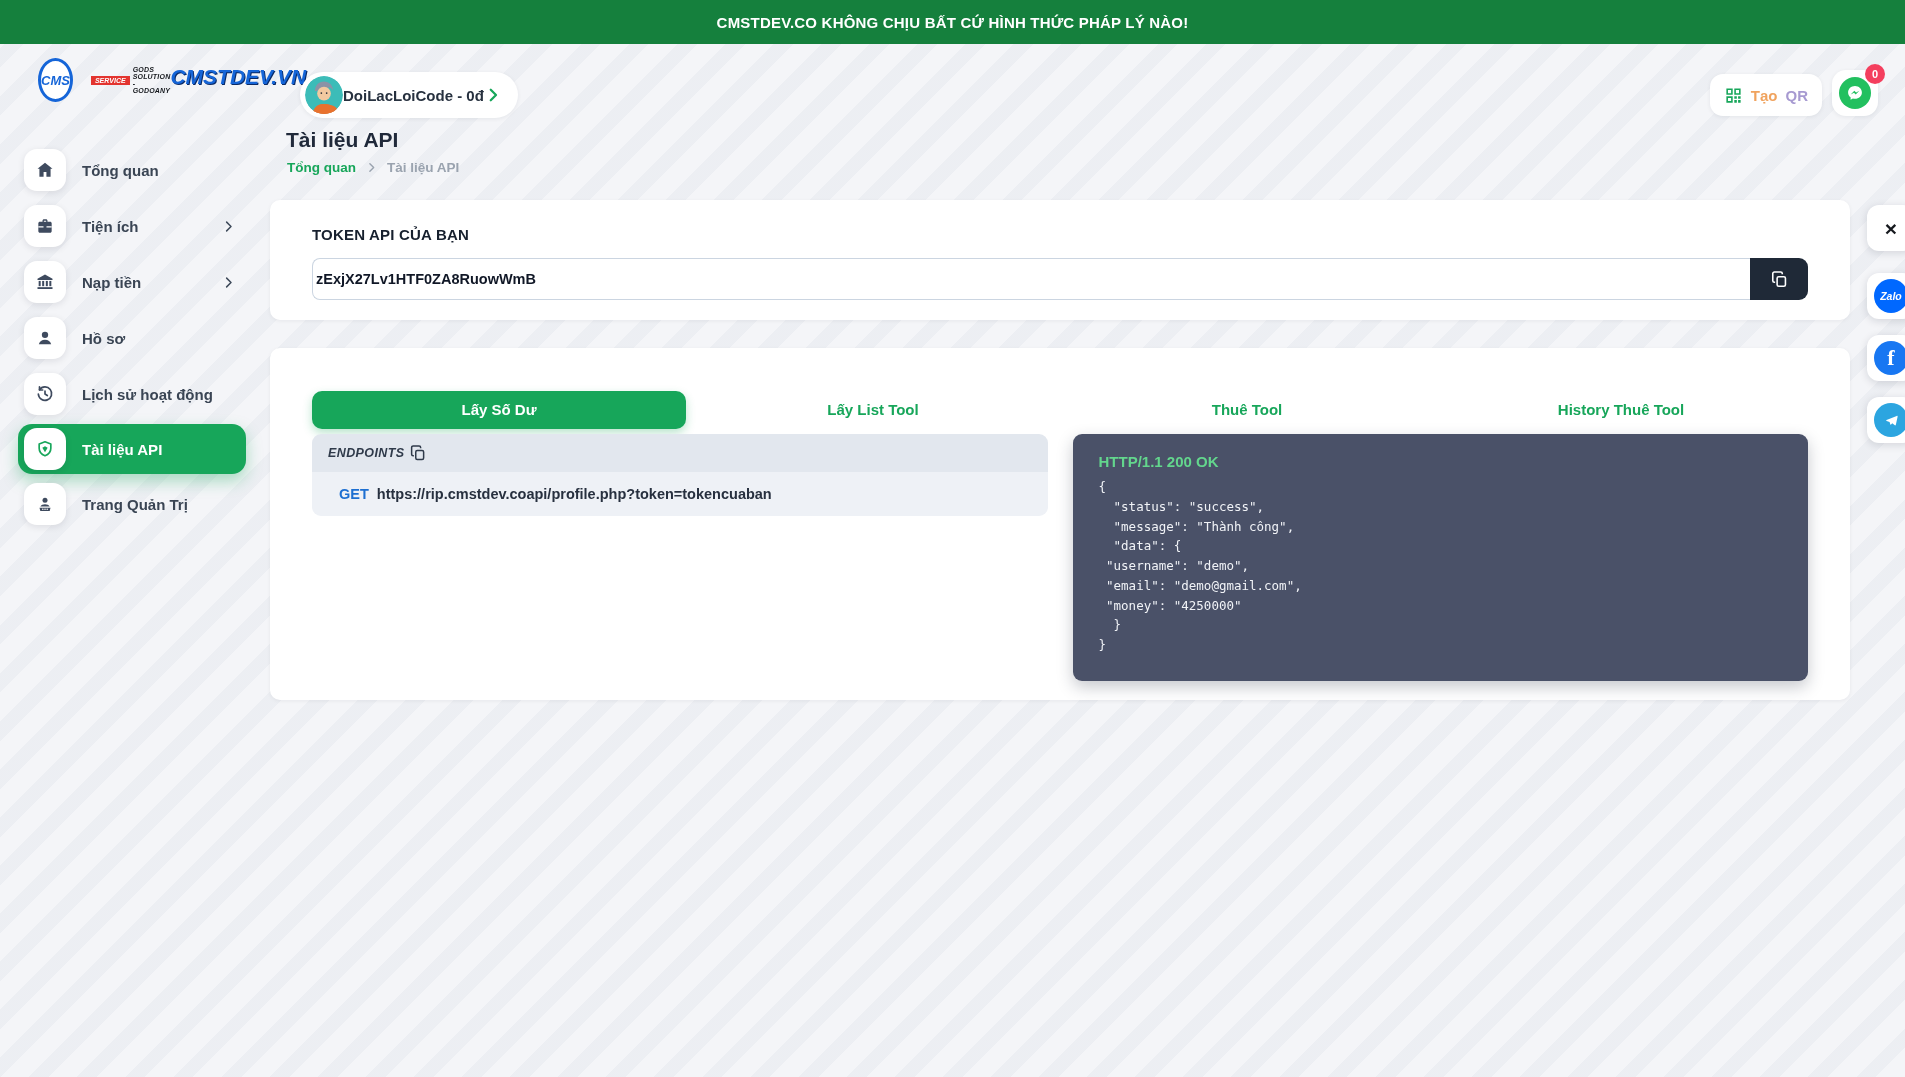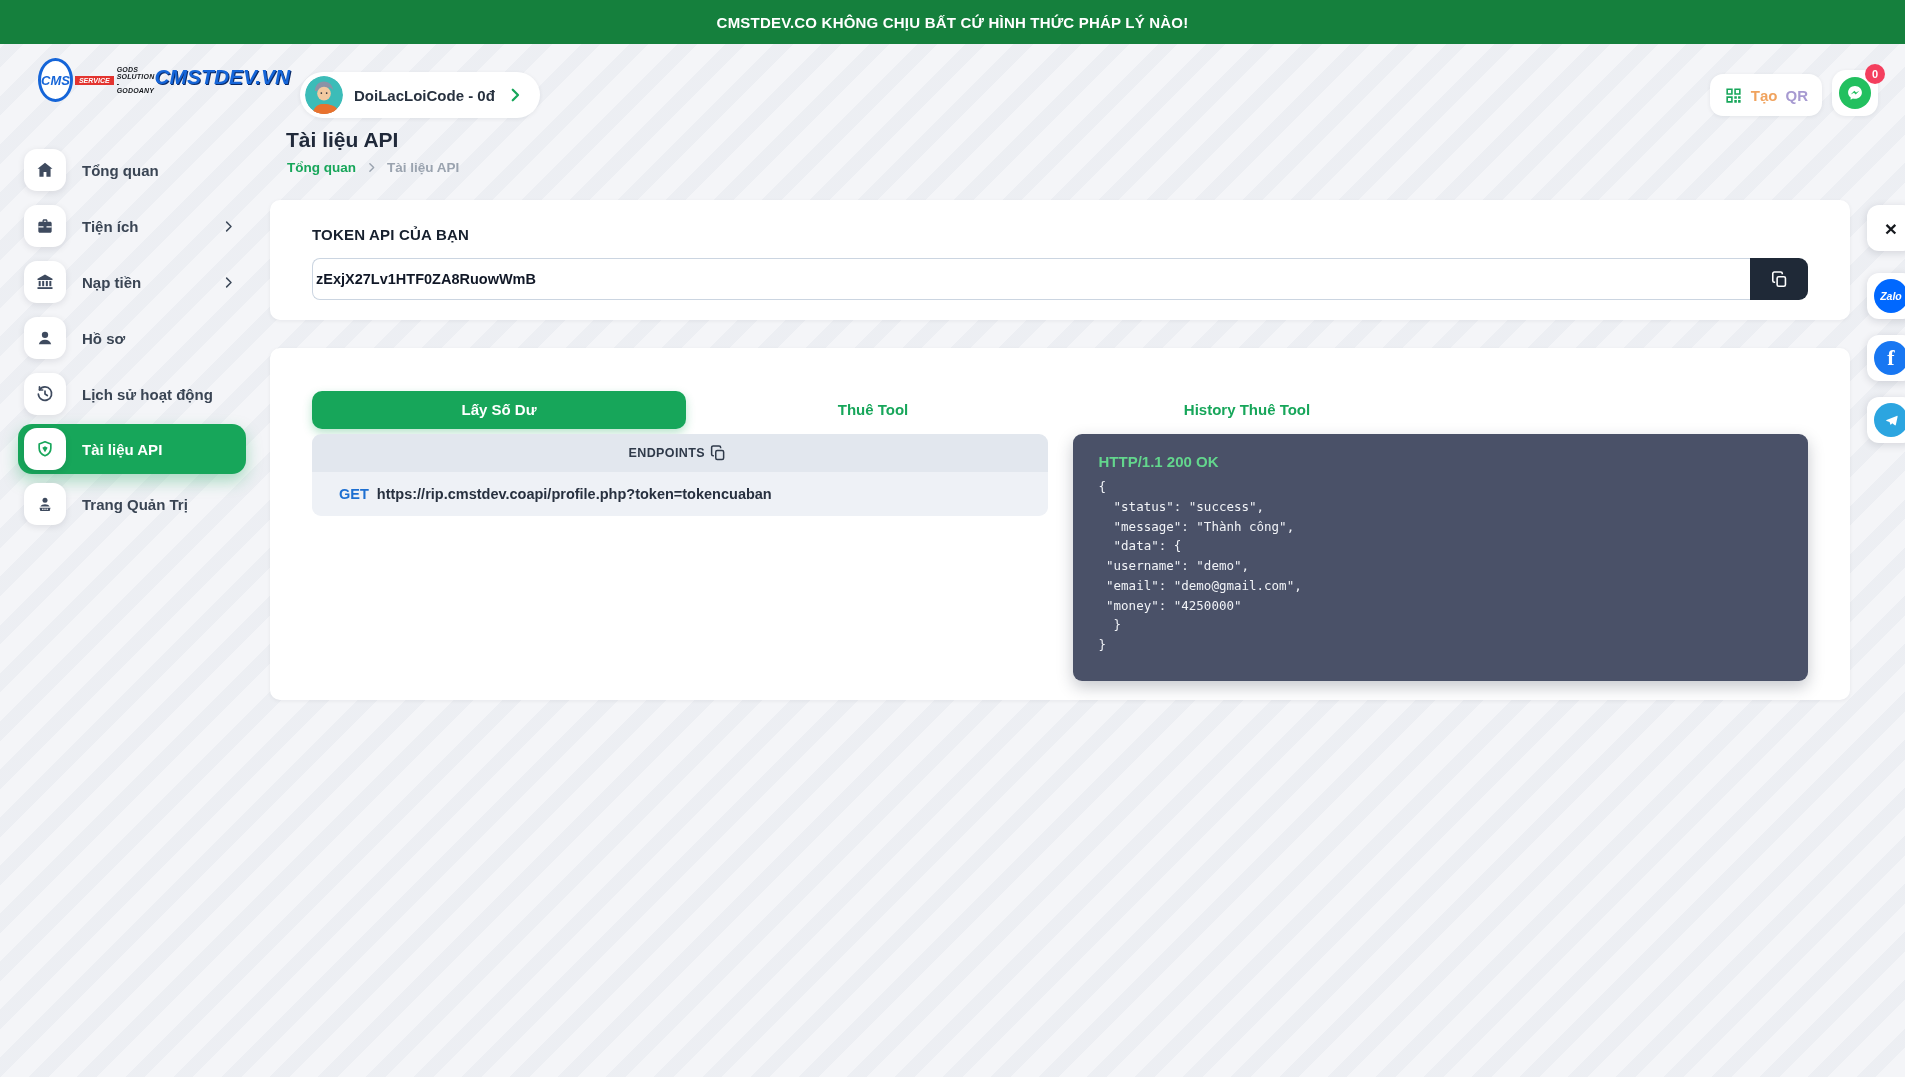--- a/index.html
+++ b/index.html
@@ -8,41 +8,41 @@
     font-family:"Liberation Sans", sans-serif;
     background-color:#f4f5f8;
     background-image:repeating-linear-gradient(135deg, rgba(148,163,184,.08) 0 14px, rgba(0,0,0,0) 14px 34px);
     position:relative; overflow:hidden; color:#27303f;
   }
   
   .banner{ position:absolute; top:0; left:0; right:0; height:44px; background:#15803d;
     display:flex; align-items:center; justify-content:center; color:#fff; font-weight:700; font-size:15px; letter-spacing:.2px;}
   
   .sidebar{ position:absolute; top:40px; left:0; width:262px; bottom:0; }
-  .logo-row{ display:flex; align-items:center; gap:2px; margin:18px 0 0 38px; cursor:pointer;}
+  .logo-row{ display:flex; align-items:center; gap:18px; margin:18px 0 0 38px; cursor:pointer;}
   .logo-circle{ width:44px; height:44px; border:3px solid #1565d8; border-radius:50%; color:#1565d8;
     font-weight:800; font-style:italic; display:flex; align-items:center; justify-content:center; font-size:13px; background:#fff;}
   .logo-right{ display:flex; flex-direction:row; }
   .logo-top{ display:flex; align-items:center; gap:3px; }
   .logo-badge{ background:#e3342f; color:#fff; font-size:7px; font-weight:800; font-style:italic; padding:1px 4px; }
   .logo-tagline{ font-size:7px; font-weight:800; font-style:italic; color:#15181d; letter-spacing:.2px;}
   .logo-brand{ font-size:21px; font-weight:800; font-style:italic; color:#1565d8; line-height:1.05;
     text-shadow:1px 1px 0 #0a2a66;}
   .nav{ margin-top:42px; padding:0 16px 0 18px; }
   .nav-item{ height:52px; margin-bottom:4px; display:flex; align-items:center; padding:0 10px 0 6px; cursor:pointer; border-radius:14px;}
   .icon-tile{ width:42px; height:42px; border-radius:13px; background:#fff; box-shadow:0 2px 7px rgba(15,23,42,.10);
     display:flex; align-items:center; justify-content:center; color:#3e4a5e; flex:0 0 auto; margin-right:16px;}
   .nav-label{ font-weight:700; color:#3a4554; font-size:15px; }
   .nav-chevron{ margin-left:auto; color:#3e4a5a; display:flex; }
   .nav-item.active{ background:#17a65a; height:50px; box-shadow:0 7px 16px rgba(23,166,90,.35);}
   .nav-item.active .icon-tile{ color:#17a65a; }
   .nav-item.active .nav-label{ color:#fff; }
   
   .user-chip{ position:absolute; top:72px; left:300px; height:46px; background:#fff; border-radius:23px;
-    display:flex; align-items:center; gap:11px; padding:0 16px 0 5px; box-shadow:0 1px 4px rgba(15,23,42,.07); cursor:pointer;}
+    display:flex; align-items:center; gap:0; padding:0 16px 0 5px; box-shadow:0 1px 4px rgba(15,23,42,.07); cursor:pointer;}
   .avatar{ width:38px; height:38px; border-radius:50%; overflow:hidden; flex:0 0 auto; display:flex;}
   .user-name{ font-weight:700; color:#27313f; font-size:15px; }
   .chip-chevron{ color:#17a65a; display:flex; }
   .qr-btn{ position:absolute; top:74px; right:83px; height:42px; background:#fff; border:none; border-radius:13px;
     display:flex; align-items:center; gap:8px; padding:0 14px; box-shadow:0 1px 4px rgba(15,23,42,.07);
     font-family:inherit; font-size:15px; font-weight:700; cursor:pointer;}
   .qr-word1{ color:#f0a35e; } .qr-word2{ color:#a79ad1; }
   .chat-btn{ position:absolute; top:70px; right:27px; width:46px; height:46px; background:#fff; border:none; border-radius:14px;
     box-shadow:0 1px 4px rgba(15,23,42,.07); cursor:pointer; display:flex; align-items:center; justify-content:center;}
   .chat-circle{ width:32px; height:32px; border-radius:50%; background:#22c05f; display:flex; align-items:center; justify-content:center;}
@@ -64,21 +64,21 @@
   .copy-btn-dark{ width:58px; height:42px; background:#1f2937; border:none; border-radius:0 9px 9px 0;
     color:#fff; display:flex; align-items:center; justify-content:center; cursor:pointer;}
   
   .card-main{ top:348px; height:352px; padding:23px 42px;}
   .tabs{ display:grid; grid-template-columns:repeat(4,1fr); align-items:center; height:38px;}
   .tab{ text-align:center; color:#17a65a; font-weight:700; font-size:15px; height:38px; line-height:38px;
     border:none; background:transparent; font-family:inherit; cursor:pointer; border-radius:10px;margin-top:20px;}
   .tab.active{ background:#17a65a; color:#fff; box-shadow:0 4px 10px rgba(23,166,90,.3);}
   .panels{ display:grid; grid-template-columns:1fr 1fr; gap:25px; margin-top:25px; align-items:start;}
   .endpoints-panel{ border-radius:9px; overflow:hidden; }
-  .panel-header{ height:38px; display:flex; align-items:center; justify-content:center; padding:0 16px 0 16px;}
+  .panel-header{ height:38px; display:flex; align-items:center; justify-content:flex-start; padding:0 16px 0 16px;font-style:italic;}
   .endpoints-panel .panel-header{ background:#e2e7ee; color:#2f3a4a; }
   .panel-title{ font-size:12.5px; font-weight:800; letter-spacing:.4px; }
   .copy-icon-btn{ border:none; background:transparent; cursor:pointer; display:flex; color:inherit; padding:4px;}
   .endpoints-body{ background:#eef1f6; height:44px; display:flex; align-items:center; padding-left:27px; gap:8px;}
   .method-get{ color:#1d6fd1; font-weight:800; font-size:14.5px; }
   .endpoint-url{ color:#27303f; font-weight:600; font-size:14.5px; }
   .response-panel{ background:#4a5168; border-radius:9px; overflow:hidden; box-shadow:0 6px 16px rgba(30,38,58,.25);}
   .response-panel .panel-header{ background:#383f53; color:#eef0f6; height:36px;}
   .response-body{ padding:19px 26px 26px; }
   .status-ok{ color:#63d68d; font-weight:800; font-size:15px; margin-bottom:7px;}
@@ -266,20 +266,21 @@
             <path d="M6.5 15.5h-1a2 2 0 0 1-2-2v-9a2 2 0 0 1 2-2h8a2 2 0 0 1 2 2v1"></path>
           </svg>
       </span>
     </button>
   </div>
 </div>
 
 <div class="card card-main">
   <div class="tabs">
     <button class="tab active">Lấy Số Dư</button>
+    <button class="tab">Lấy List Tool</button>
     <button class="tab">Thuê Tool</button>
     <button class="tab">History Thuê Tool</button>
   </div>
 
   <div class="panels">
     <div class="endpoints-panel">
       <div class="panel-header">
         <span class="panel-title">ENDPOINTS</span>
         <button class="copy-icon-btn">
           <span style="display:flex;">

